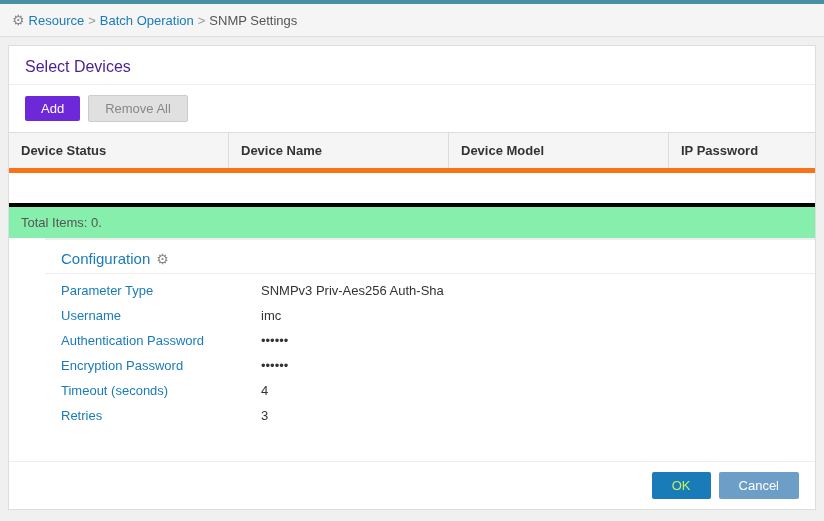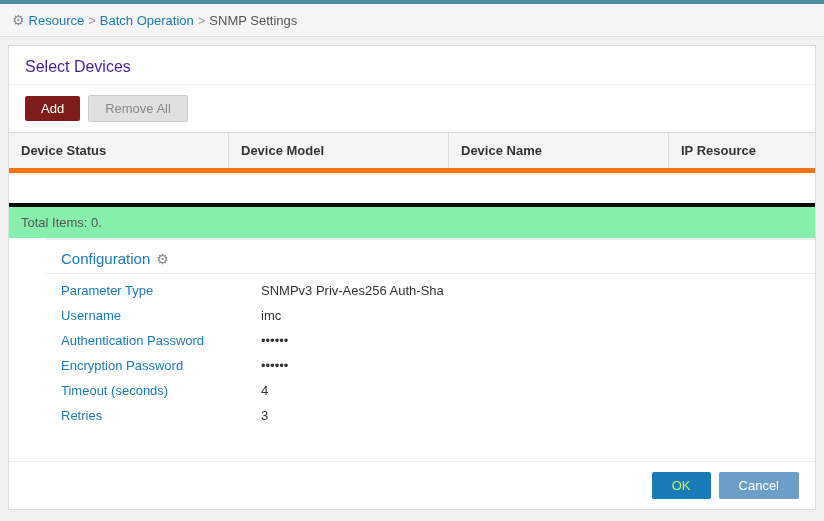--- a/index.html
+++ b/index.html
@@ -55,21 +55,21 @@
       padding: 12px 16px 8px 16px;
       border-bottom: 1px solid #eee;
     }
     .toolbar {
       padding: 10px 16px;
       display: flex;
       gap: 8px;
       align-items: center;
     }
     .btn-add {
-      background: #7f1d1d;
+      background: #6d28d9;
       color: #fff;
       border: none;
       padding: 5px 16px;
       cursor: pointer;
       font-size: 13px;
       border-radius: 2px;
     }
     .btn-remove-all {
       background: #e0e0e0;
       color: #888;
@@ -196,23 +196,23 @@
   <div class="section-title">Select Devices</div>
 
   <div class="toolbar">
     <button class="btn-add">Add</button>
     <button class="btn-remove-all">Remove All</button>
   </div>
 
   <div class="table-container">
     <div class="table-header">
       <div class="table-header-cell">Device Status</div>
+      <div class="table-header-cell">Device Name</div>
       <div class="table-header-cell">Device Model</div>
-      <div class="table-header-cell">Device Name</div>
-      <div class="table-header-cell">IP Resource</div>
+      <div class="table-header-cell">IP Password</div>
     </div>
     <div class="table-body"></div>
     <div class="table-footer">Total Items: 0.</div>
   </div>
 
   <div class="config-section">
     <div class="config-title">
       <span>Configuration</span>
       <span class="config-gear">⚙</span>
     </div>

